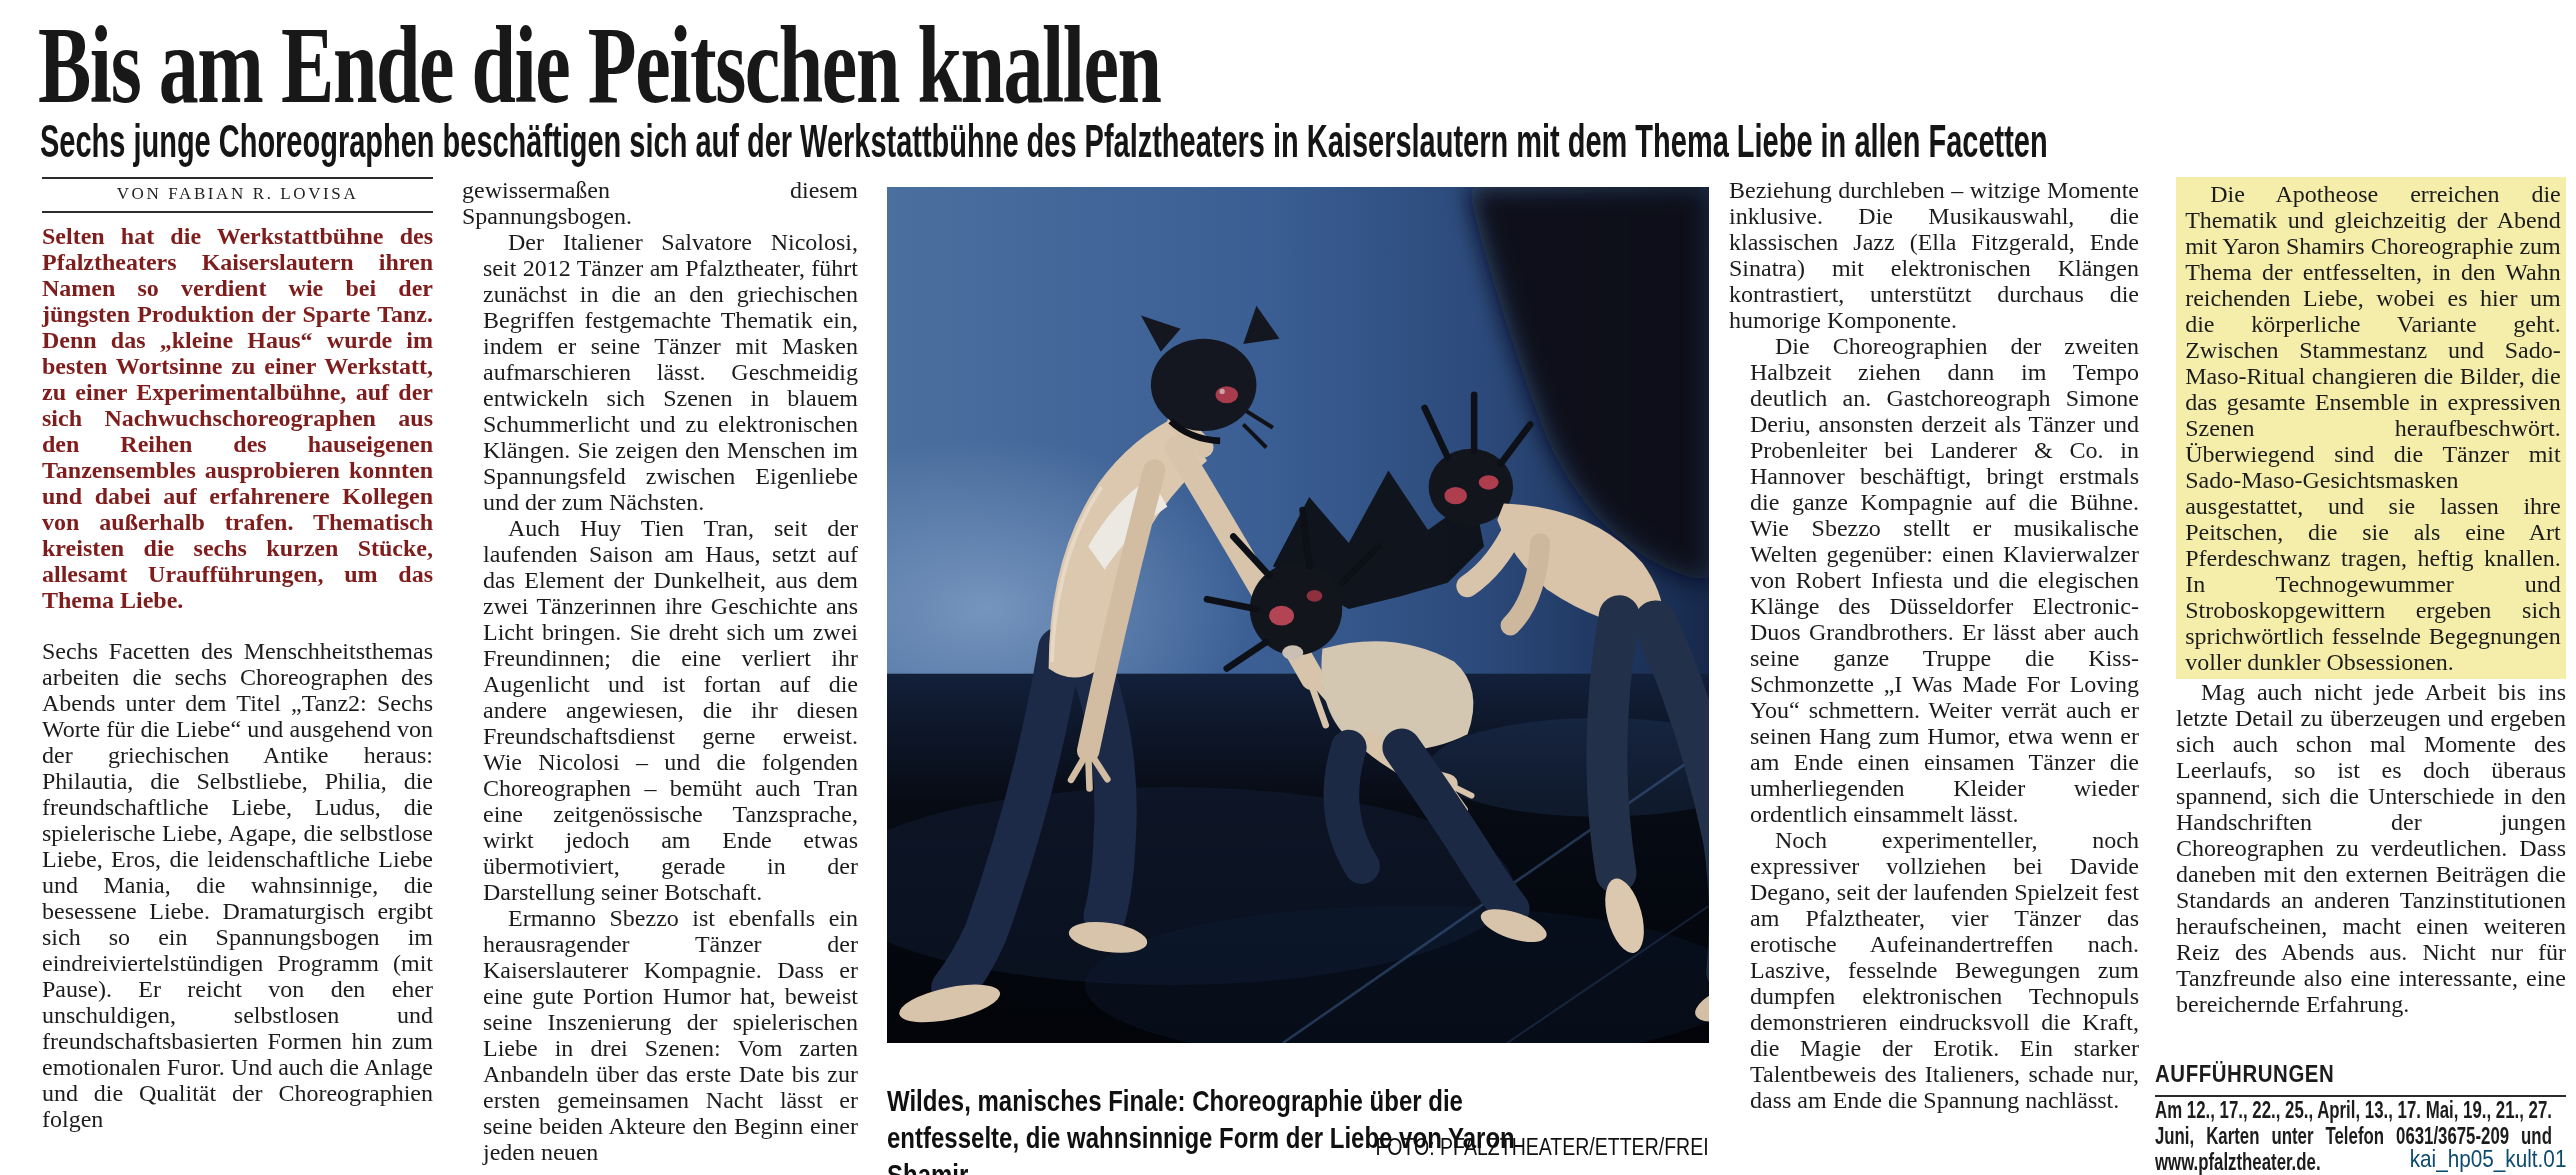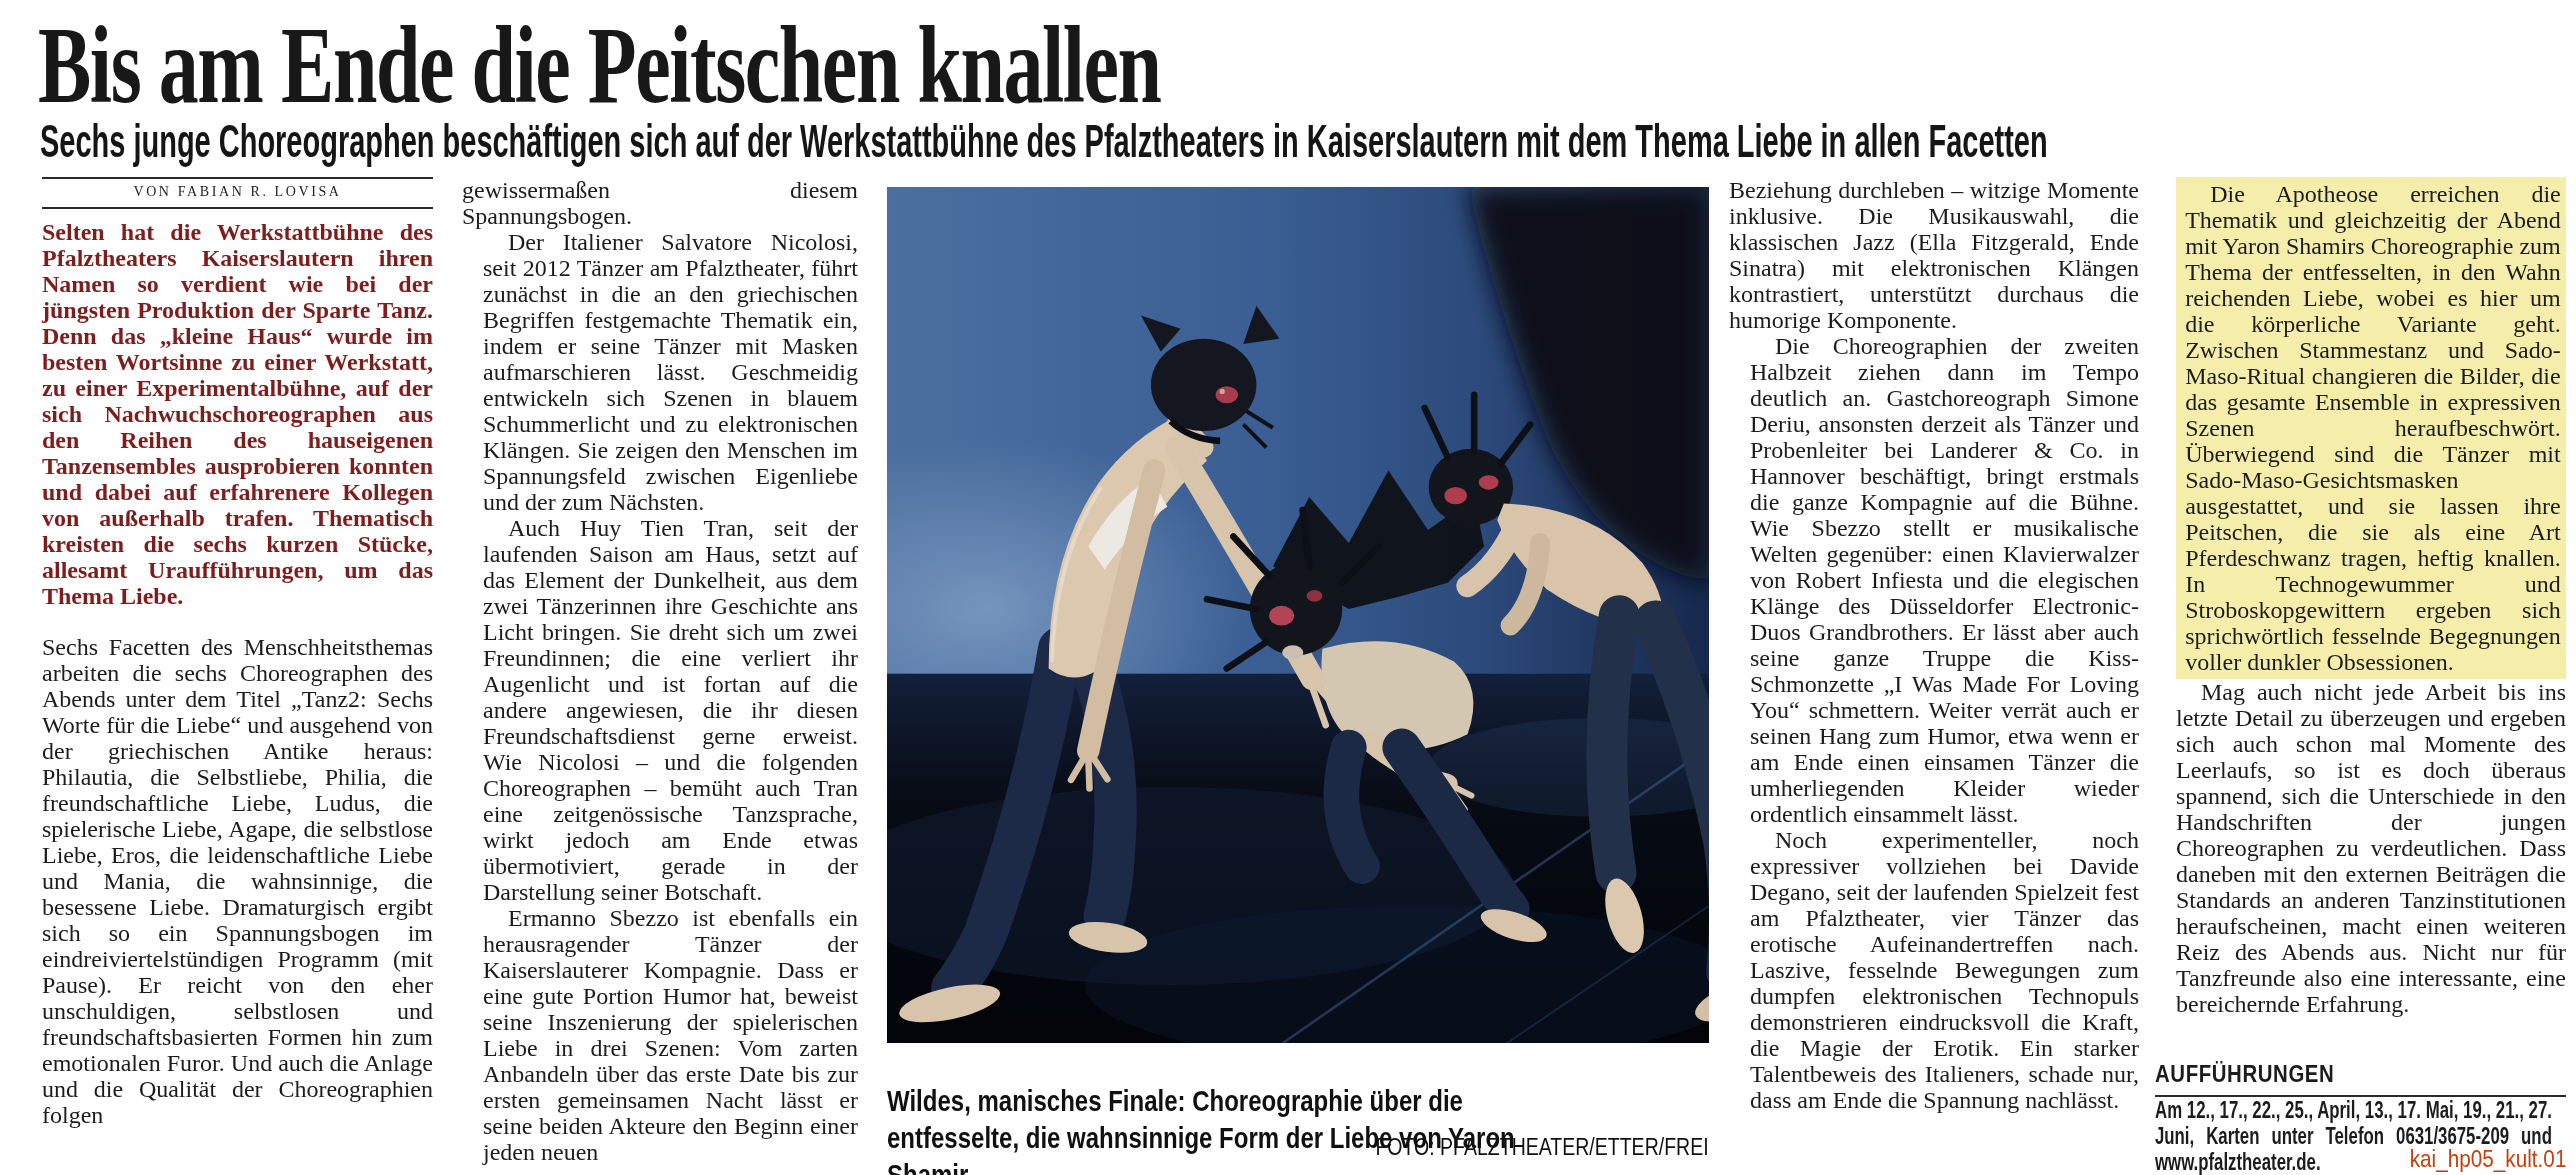--- a/index.html
+++ b/index.html
@@ -26,21 +26,21 @@
   .col{position:absolute;top:177px;}
   .col-1{left:42px;width:391px;}
   .col-2{left:462px;width:396px;}
   .col-4{left:1729px;width:410px;}
   .col-5{left:2155px;width:411px;}
   .byline-box{
     border-top:2px solid #2b2b2b;border-bottom:2px solid #2b2b2b;
     text-align:center;padding:5.3px 0 6.6px;margin:0 0 10.6px 0;
   }
   .byline{
-    font-size:14px;letter-spacing:2.6px;color:#222;
+    font-size:17px;letter-spacing:2.6px;color:#222;
     font-family:"Liberation Serif","DejaVu Serif",serif;
   }
   .body-text p{
     margin:0;font-size:24px;line-height:26px;text-align:justify;
     -webkit-hyphens:auto;hyphens:auto;color:#1c1c1c;
   }
   .body-text p.lead{font-weight:700;color:#7f1d1d;}
   .body-text p.gap{margin-top:25px;}
   .body-text p.indent{text-indent:25px;margin-left:21px;}
   .highlight{
@@ -72,21 +72,21 @@
     letter-spacing:0.7px;transform:scaleX(.85);transform-origin:0 0;white-space:nowrap;
   }
   .perf-rule{border:0;border-top:2px solid #2b2b2b;margin:8px 0 0 0;}
   .perf-text{
     margin:9.2px 0 0 25px;width:567px;font-size:25px;line-height:32px;font-weight:700;
     color:#1a1a1a;transform:scaleX(.70);transform-origin:0 0;
   }
   
   .page-code{
     position:absolute;left:2155px;top:1145px;width:411px;text-align:right;
-    font-family:"Liberation Sans","DejaVu Sans",sans-serif;font-size:24.4px;color:#c2410c;
+    font-family:"Liberation Sans","DejaVu Sans",sans-serif;font-size:24.4px;color:#0c4a6e;
   }
   .page-code span{display:inline-block;transform:scaleX(.85);transform-origin:100% 0;}
 </style>
 </head>
 <body>
 
 <div class="page">
 
   <h1 class="headline">Bis am Ende die Peitschen knallen</h1>
   <p class="subheadline">Sechs junge Choreographen beschäftigen sich auf der Werkstattbühne des Pfalztheaters in Kaiserslautern mit dem Thema Liebe in allen Facetten</p>

